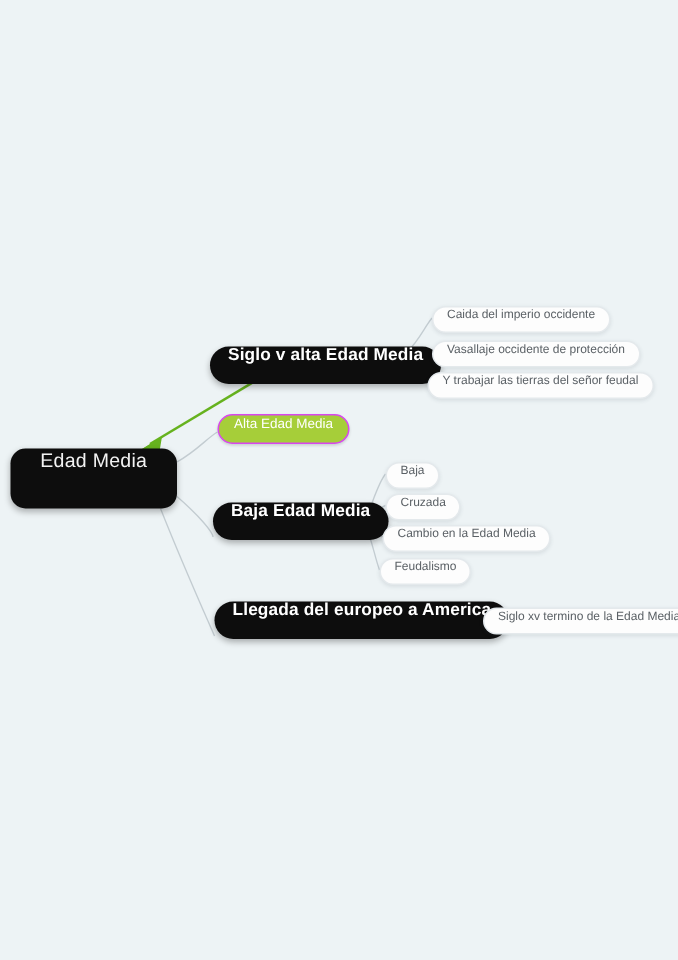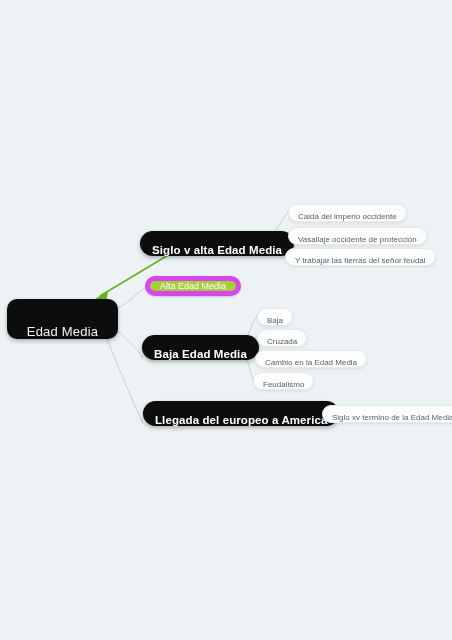--- a/index.html
+++ b/index.html
@@ -26,21 +26,21 @@
     top: 0;
     width: 452px;
     height: 640px;
     pointer-events: none;
   }
 
   .node {
     position: absolute;
     box-sizing: border-box;
     display: flex;
-    align-items: flex-end;
+    align-items: flex-start;
     justify-content: center;
     white-space: nowrap;
   }
 
   
   .root-node {
     left: 7px;
     top: 299px;
     width: 111px;
     height: 40px;
@@ -67,21 +67,21 @@
   .branch-2 { left: 142px; top: 335px; height: 25px; }
   .branch-3 { left: 143px; top: 401px; height: 25px; }
 
   
   .green-node {
     left: 145px;
     top: 276px;
     height: 20px;
     padding: 0 10px;
     background: #a6ce39;
-    border: 5px solid #d946ef;
+    border: 1px solid #d946ef;
     border-radius: 10px;
     color: #ffffff;
     font-size: 9px;
     box-shadow: 0 1px 2px rgba(0,0,0,0.16);
   }
 
   
   .leaf-node {
     background: #fdfdfd;
     border: 1px solid #e4e9ec;

